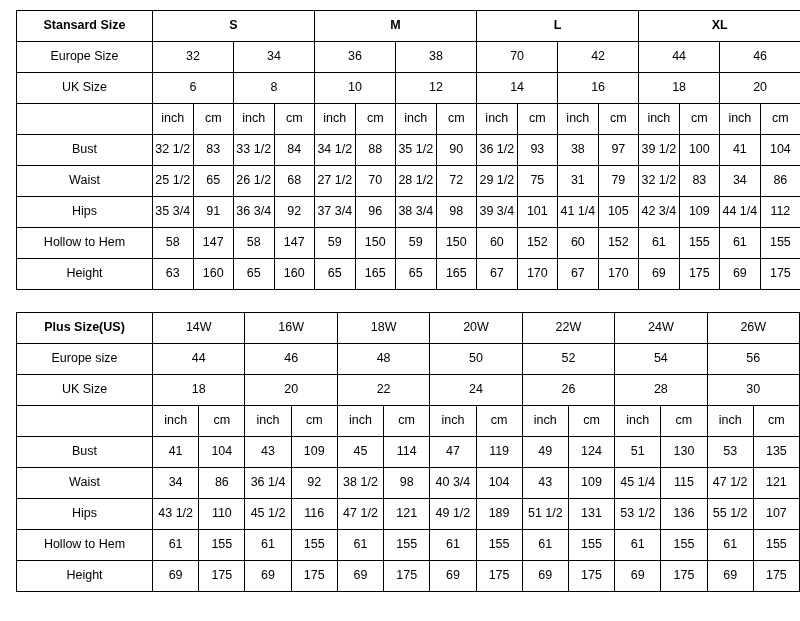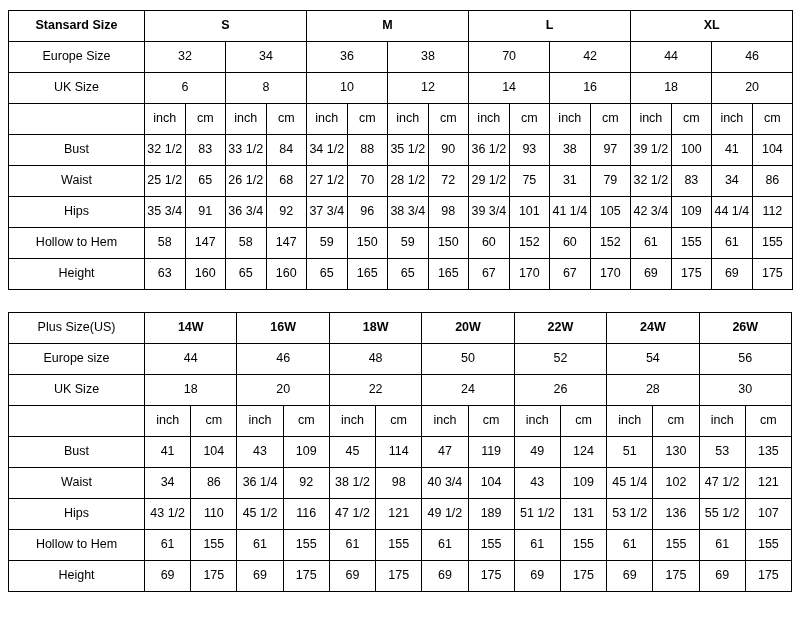--- a/index.html
+++ b/index.html
@@ -12,21 +12,21 @@
     height: 621px;
     font-family: "Liberation Sans", sans-serif;
     color: #000000;
     overflow: hidden;
   }
   .page {
     position: relative;
     width: 800px;
     height: 621px;
     box-sizing: border-box;
-    padding: 10px 8px;
+    padding: 10px 16px;
   }
   table.size-chart {
     border-collapse: collapse;
     table-layout: fixed;
     width: 784px;
     background: #fff;
   }
   table.size-chart td {
     border: 1px solid #000000;
     text-align: center;
@@ -55,26 +55,25 @@
   td.blank {
     border: 1px solid #000000;
   }
   .spacer {
     height: 22px;
   }
   .tbl2 td {
     height: 30px;
   }
   td.plushead {
-    font-weight: normal;
+    font-weight: bold;
     font-size: 13.5px;
   }
   td.plussize {
     font-size: 13px;
-    font-weight: bold;
   }
 </style>
 </head>
 <body>
 
 <div class="page">
 
   <table class="size-chart tbl1">
     <colgroup>
       <col style="width:136px">
@@ -305,21 +304,21 @@
         <td>86</td>
         <td>36 1/4</td>
         <td>92</td>
         <td>38 1/2</td>
         <td>98</td>
         <td>40 3/4</td>
         <td>104</td>
         <td>43</td>
         <td>109</td>
         <td>45 1/4</td>
-        <td>102</td>
+        <td>115</td>
         <td>47 1/2</td>
         <td>121</td>
       </tr>
       <tr>
         <td class="label">Hips</td>
         <td>43 1/2</td>
         <td>110</td>
         <td>45 1/2</td>
         <td>116</td>
         <td>47 1/2</td>

